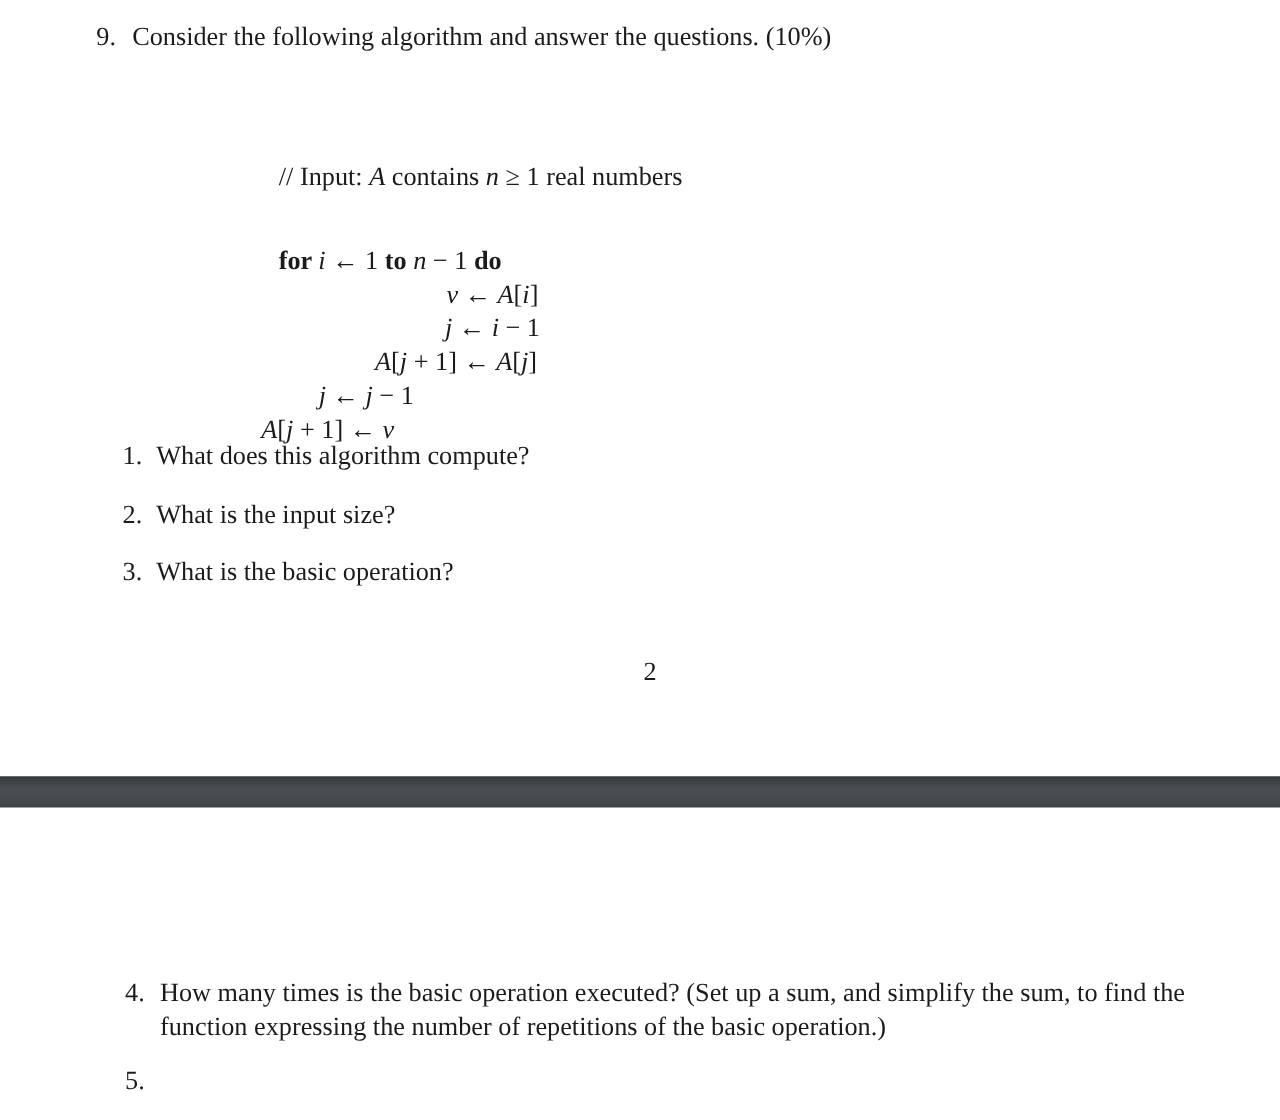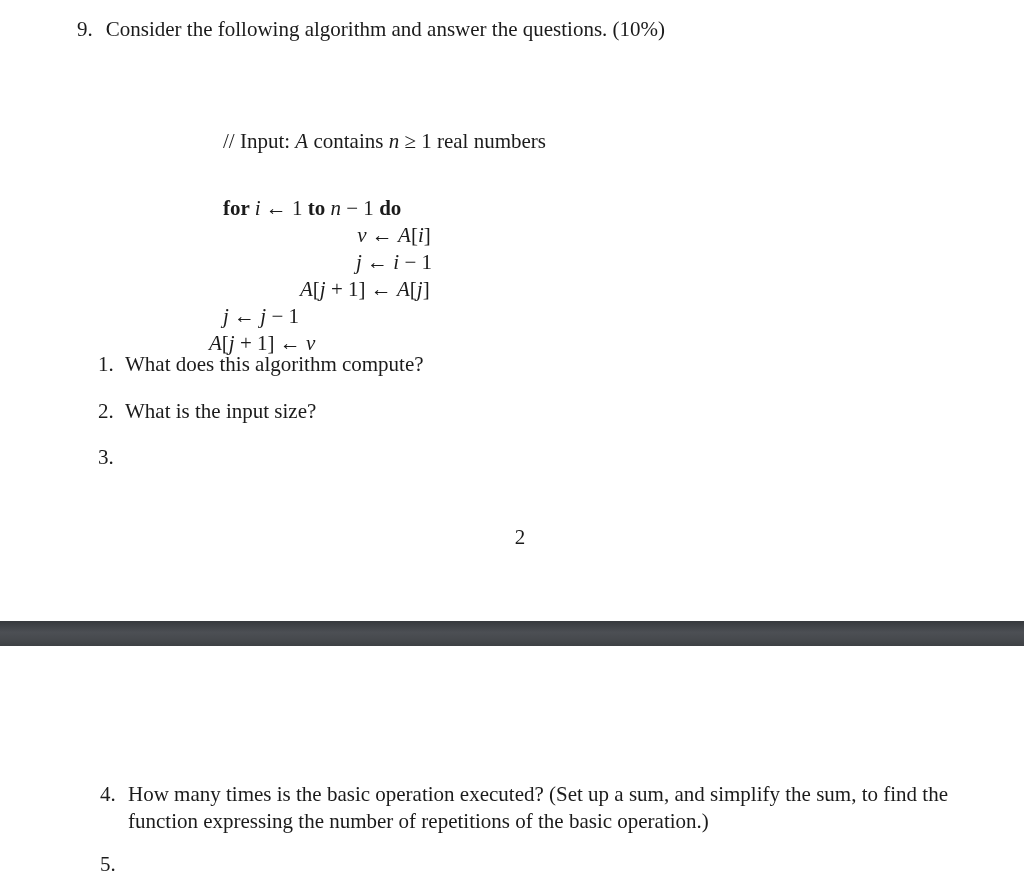--- a/index.html
+++ b/index.html
@@ -31,21 +31,21 @@
   .algo{
     position:absolute;
     left:150px;top:88px;
     white-space:nowrap;
   }
   .algo-line{line-height:27px;height:27px;}
   .ind-0{margin-left:0;}
   .ind-1{margin-left:73px;margin-top:40px;}
   .ind-2{margin-left:92px;text-align:center;}
   .ind-3{margin-left:150px;}
-  .ind-4{margin-left:73px;}
+  .ind-4{margin-left:105px;}
   .ind-5{margin-left:59px;}
   .it{font-style:italic;}
   .bf{font-weight:bold;}
 
   
   .q{
     position:absolute;
     left:98px;
     padding-left:27px;
     line-height:27px;
@@ -98,20 +98,21 @@
   <div class="q q1">
     <span class="qnum">1.</span>
     <span>What does this algorithm compute?</span>
   </div>
   <div class="q q2">
     <span class="qnum">2.</span>
     <span>What is the input size?</span>
   </div>
   <div class="q q3">
     <span class="qnum">3.</span>
+    <span>What is the basic operation?</span>
   </div>
 
   <div class="pagenum">2</div>
 
   <div class="separator"></div>
 
   <div class="q q-bottom q4">
     <span class="qnum">4.</span>
     <span>How many times is the basic operation executed? (Set up a sum, and simplify the sum, to find the function expressing the number of repetitions of the basic operation.)</span>
   </div>

